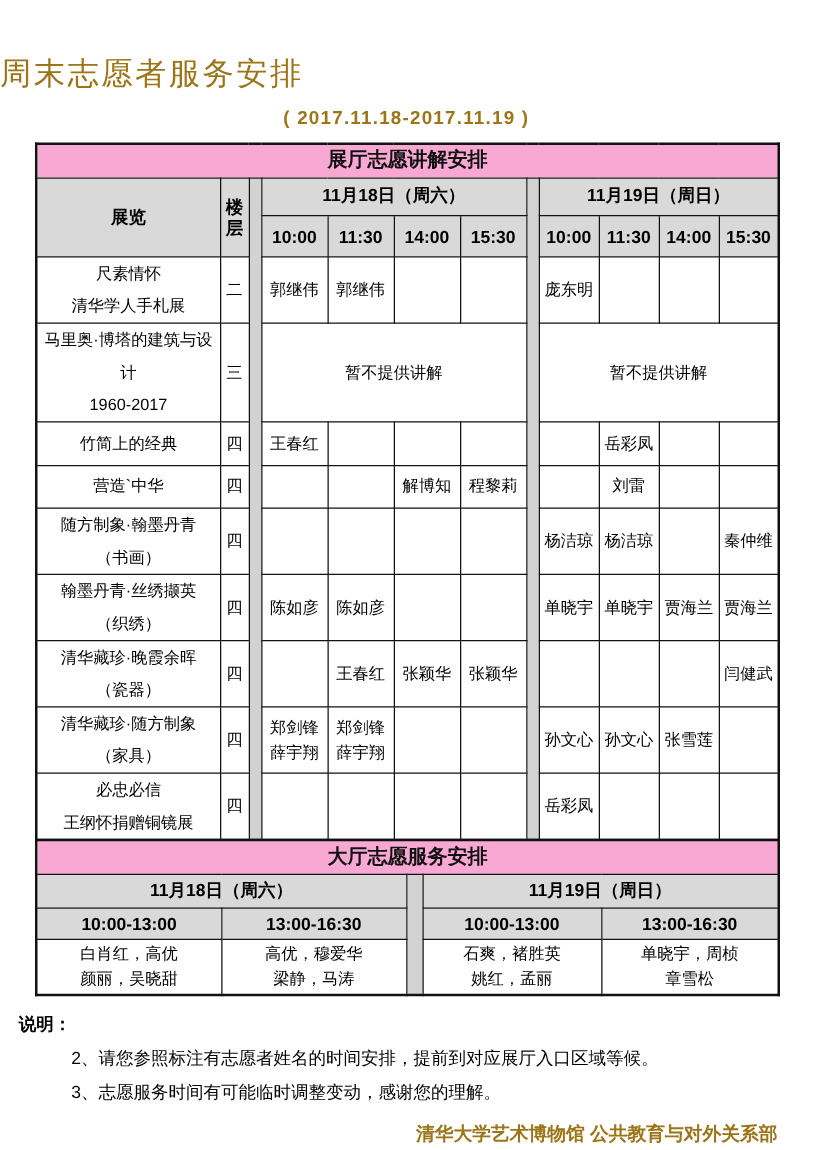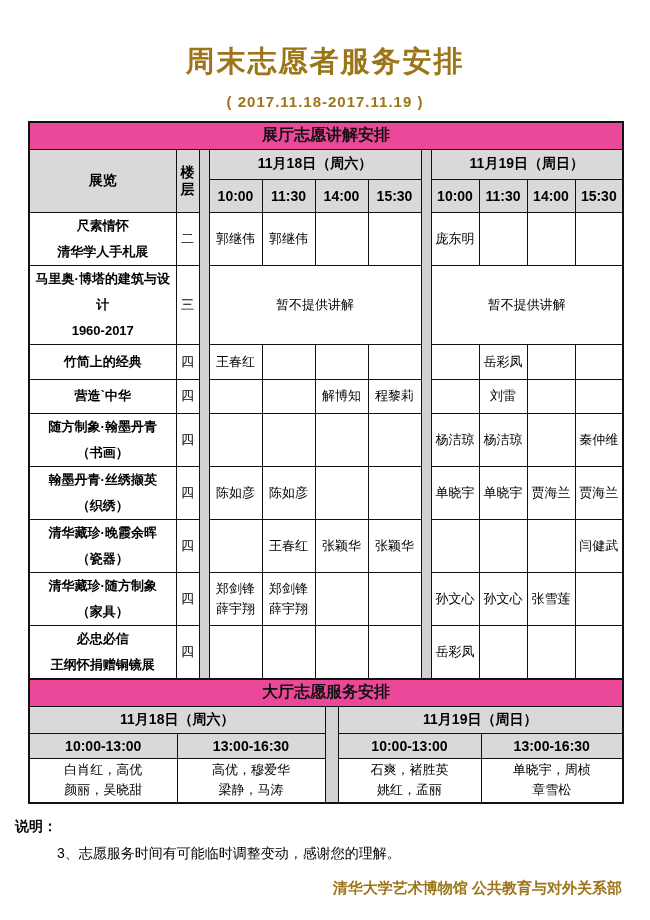--- a/index.html
+++ b/index.html
@@ -1,35 +1,35 @@
 <!DOCTYPE html>
 <html><head>
 <meta charset="utf-8">
 <style>
   * { margin:0; padding:0; box-sizing:border-box; }
   html,body { width:650px; height:920px; background:#ffffff; overflow:hidden;
               font-family:"Liberation Sans", sans-serif; color:#000; }
   .page { width:650px; height:920px; position:relative; }
 
-  .title { margin-top:42px; text-align:center; color:#9b7518;
-           font-size:29px; font-weight:bold; letter-spacing:2px; }
+  .title { margin-top:42px; text-align:left; color:#9b7518;
+           font-size:25px; font-weight:normal; letter-spacing:2px; }
   .subtitle { margin-top:11px; text-align:center; color:#9b7518;
               font-size:15px; font-weight:bold; letter-spacing:1px; }
 
   .tables { margin:11px 28px 0 28px; }
   table { border-collapse:collapse; width:594px; table-layout:fixed;
           border:2px solid #111; }
   td { border:1px solid #111; text-align:center; vertical-align:middle;
        white-space:pre-line; overflow:hidden; }
 
-  .sec { background:#ec4899; font-weight:bold; font-size:16px; color:#111; }
+  .sec { background:#f9a8d4; font-weight:bold; font-size:16px; color:#111; }
   .hdr { background:#d9d9d9; font-weight:bold; font-size:14px; }
   .tm  { font-size:14px; }
   .spacer { background:#d2d2d2; padding:0; }
-  .ex { font-weight:bold; font-size:13px; line-height:2.0;text-align:center; }
+  .ex { font-weight:normal; font-size:13px; line-height:2.0;text-align:center; }
   .fl { font-size:13px; }
   .fl-h { line-height:1.15; }
   .nm { font-size:13px; line-height:1.5; font-weight:normal; }
   .t2 { margin-top:-2px; }
   .t2 .nm { line-height:1.55; }
 
   .notes { margin:15px 28px 0 15px; font-size:14px; line-height:1.0; }
   .note-row { margin-bottom:13px; display:flex; }
   .note-label { font-weight:bold; white-space:nowrap; }
   .note-indent { padding-left:42px; }
@@ -243,20 +243,23 @@
         </tr>
       </tbody>
     </table>
   </div>
 
   <div class="notes">
     <div class="note-row">
       <span class="note-label">说明：</span>
     </div>
     <div class="note-row note-indent">
+      <span>2、请您参照标注有志愿者姓名的时间安排，提前到对应展厅入口区域等候。</span>
+    </div>
+    <div class="note-row note-indent">
       <span>3、志愿服务时间有可能临时调整变动，感谢您的理解。</span>
     </div>
   </div>
 
   <div class="footer">
     <div>清华大学艺术博物馆 公共教育与对外关系部</div>
 
   </div>
 
 </div>

